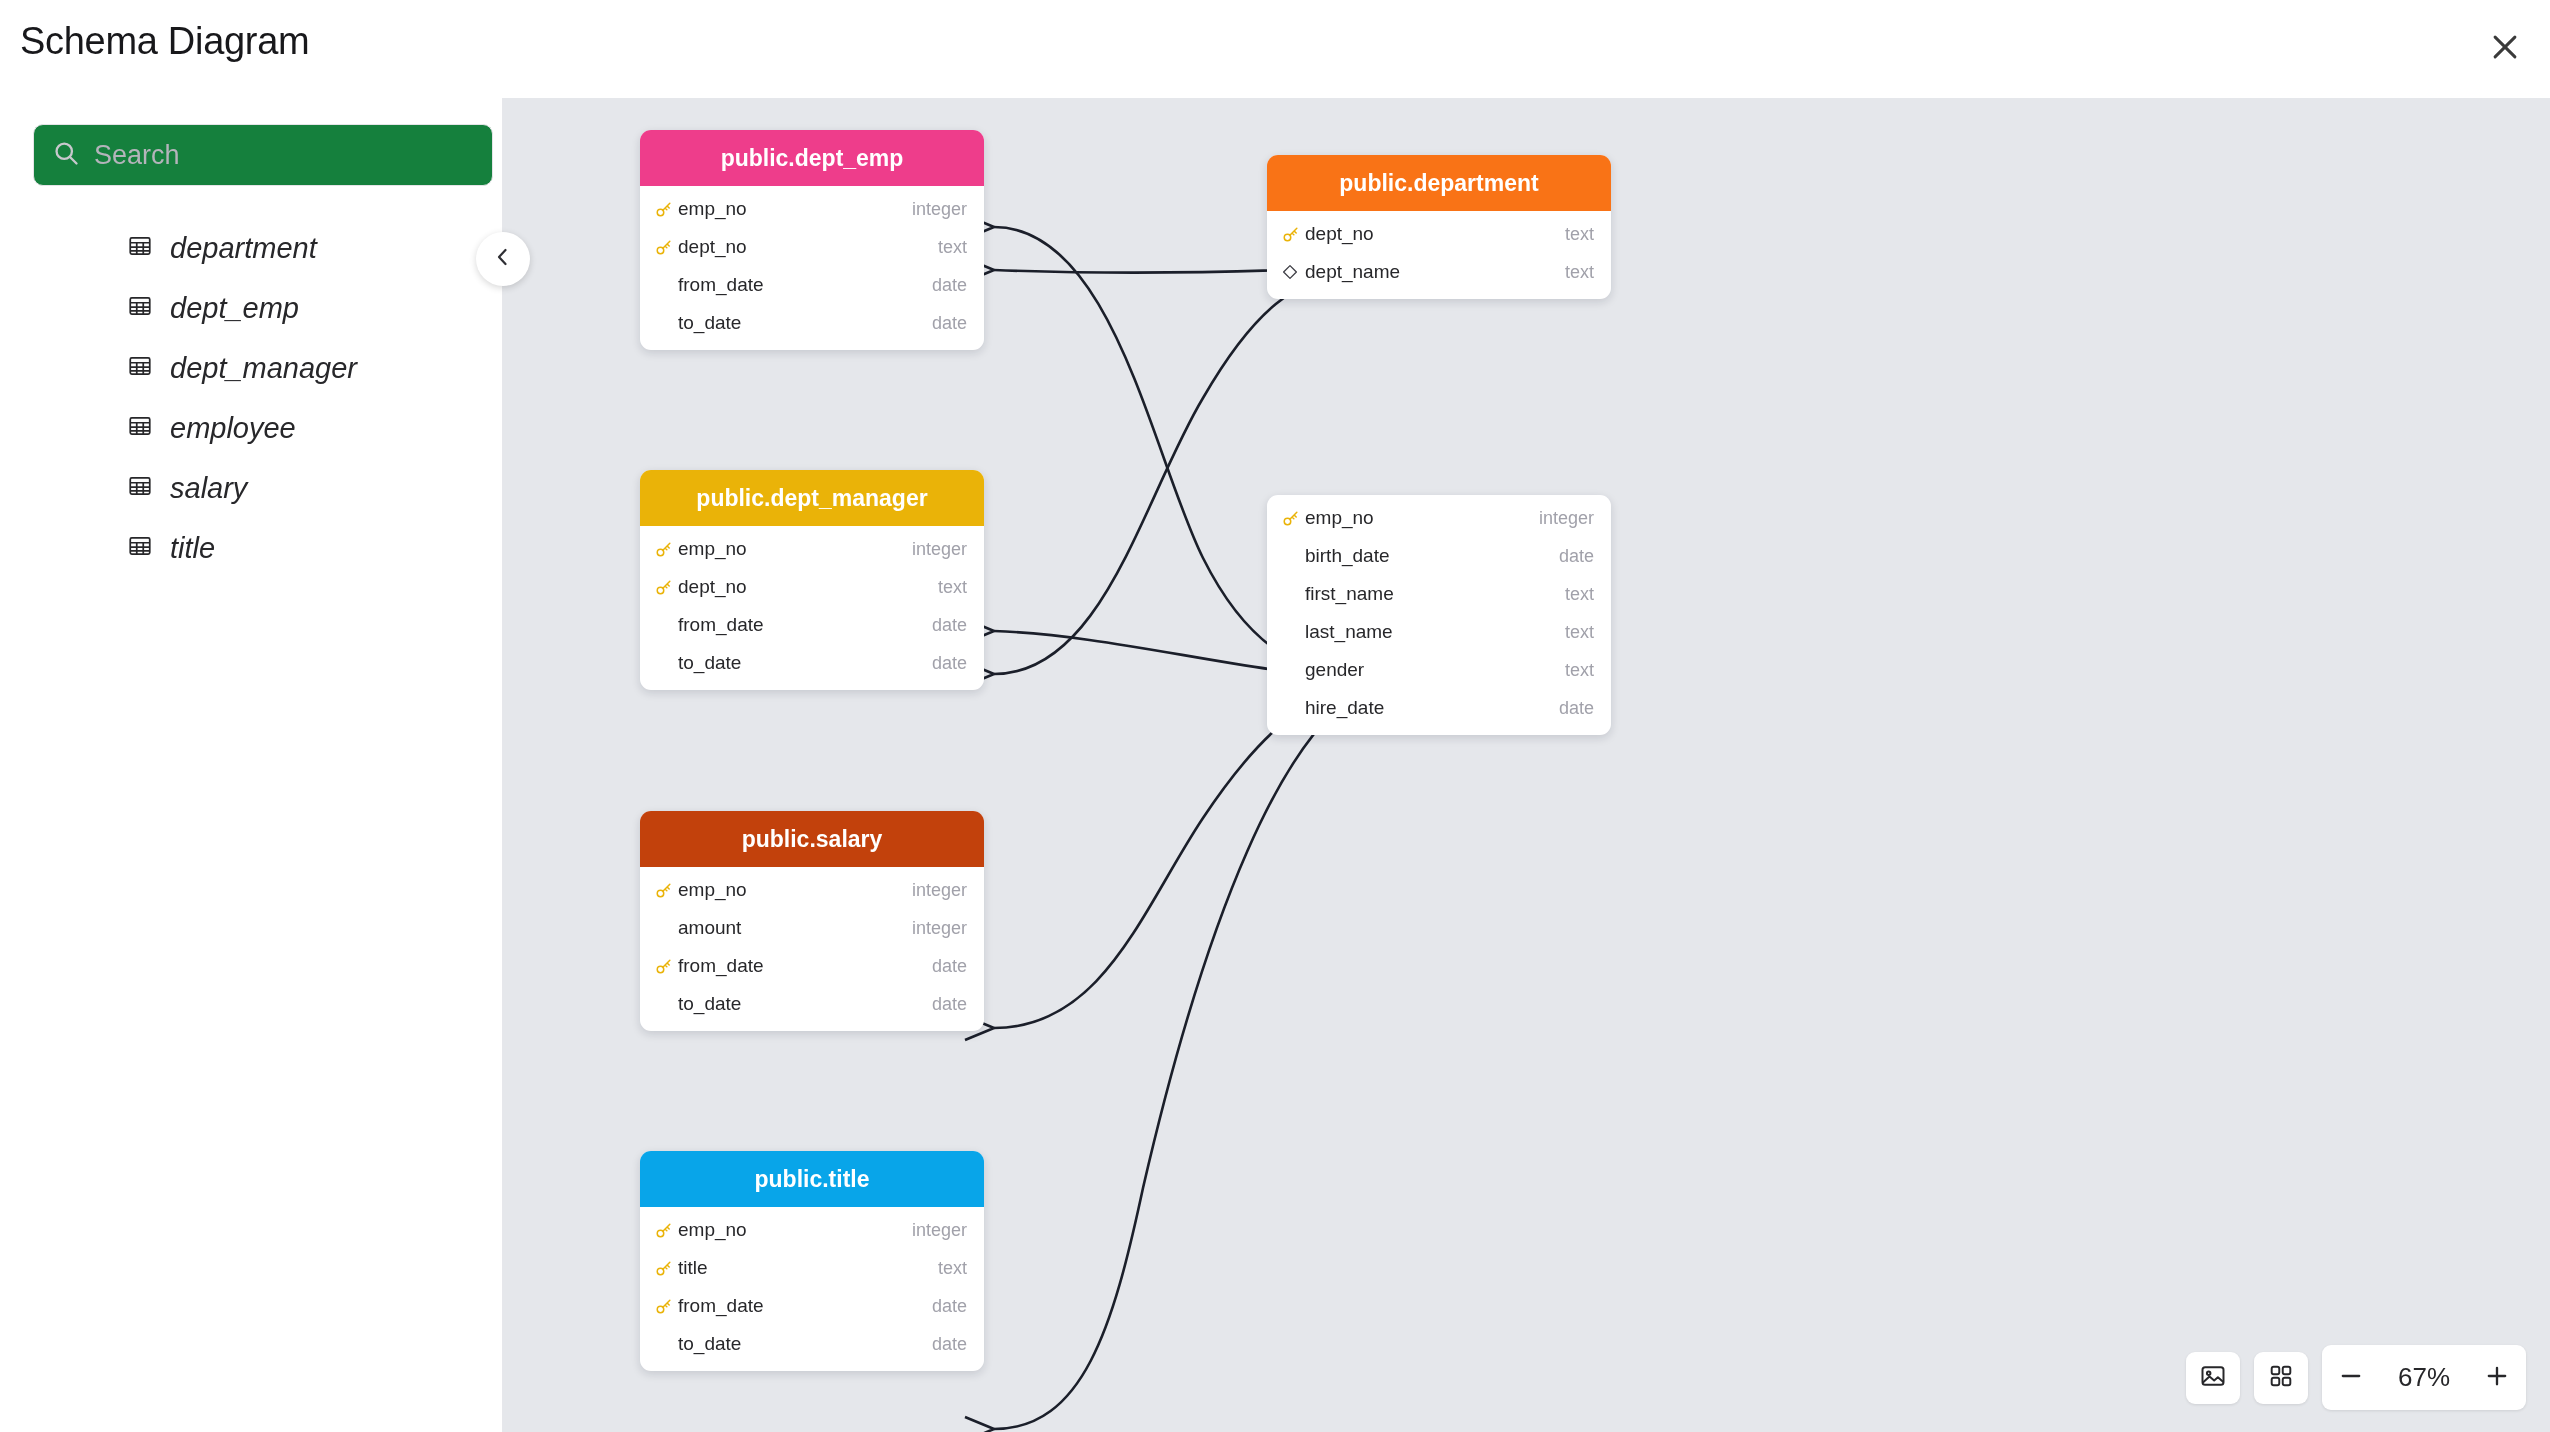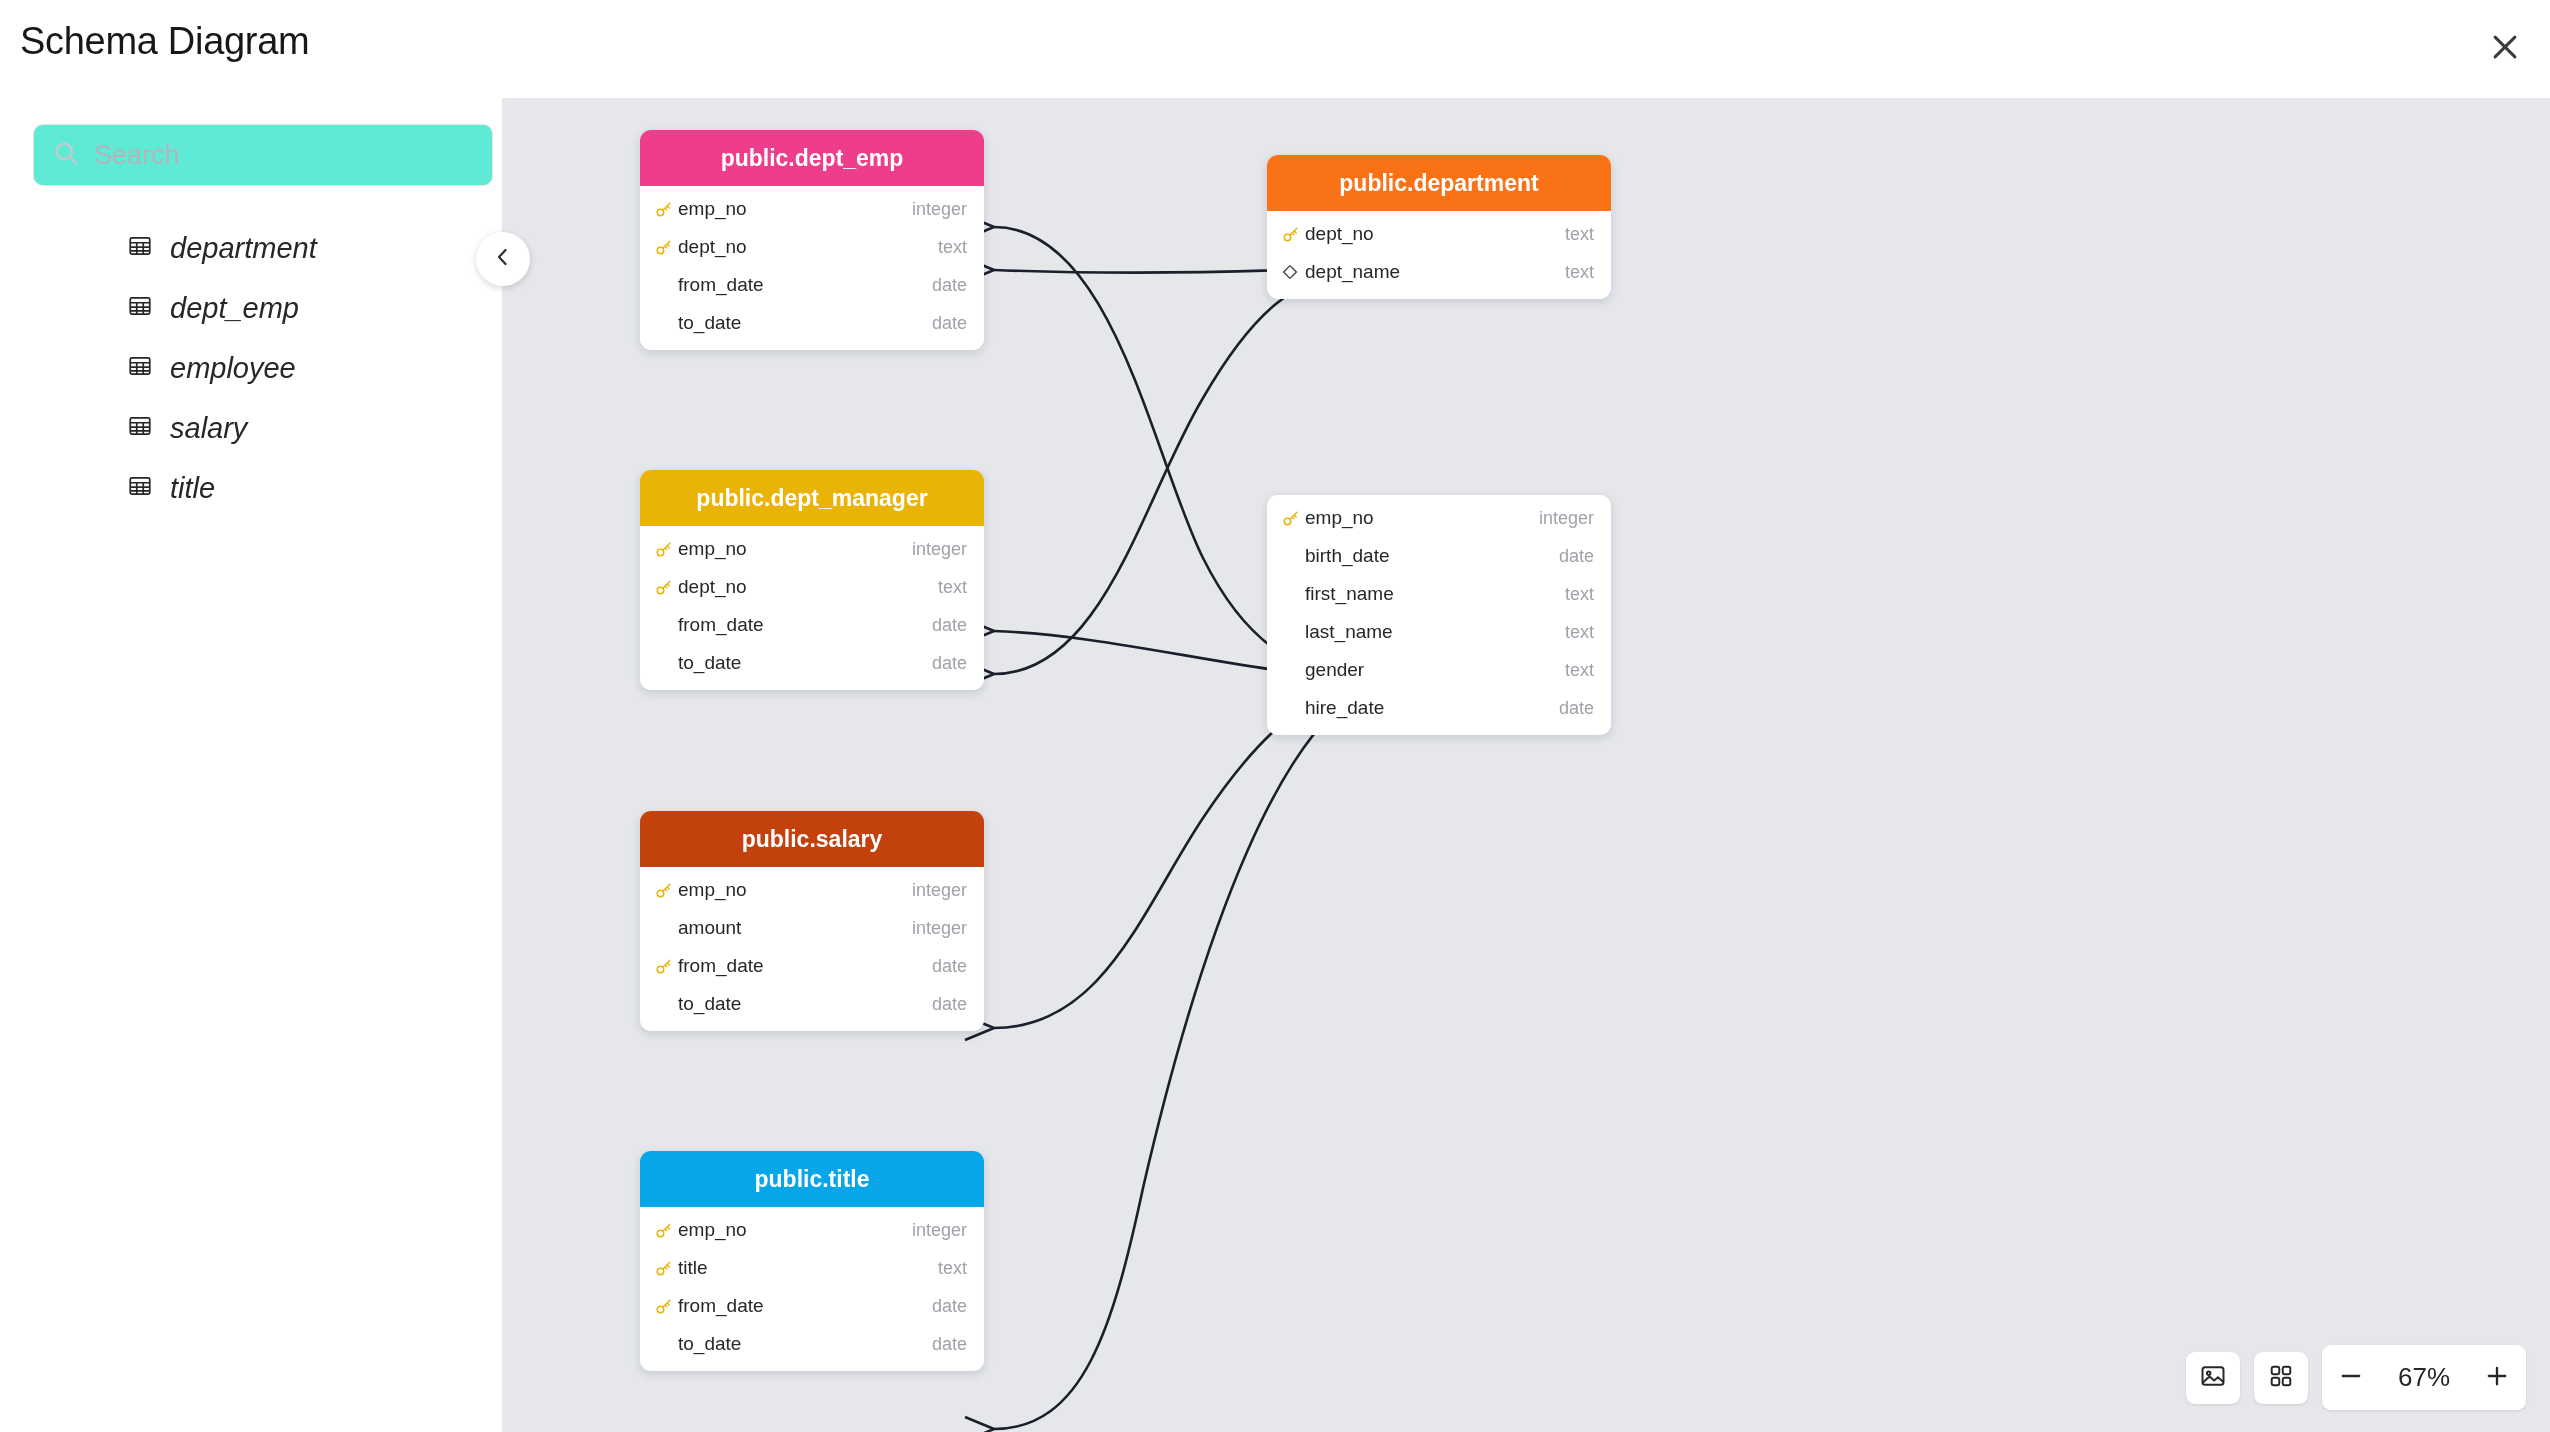--- a/index.html
+++ b/index.html
@@ -33,21 +33,21 @@
   .sidebar {
     position: absolute; left: 0; top: 98px;
     width: 503px; height: 1334px;
     background: #ffffff;
     border-right: 1px solid #e6e7eb;
   }
   .search-wrap {
     position: absolute; left: 33px; top: 26px;
     width: 460px; height: 62px;
     border: 1px solid #e4e4e7; border-radius: 10px;
-    background: #5eead4;
+    background: #15803d;
     display: flex; align-items: center; padding: 0 18px;
     cursor: text;
   }
   .search-icon { flex: 0 0 auto; margin-right: 14px; display: block; }
   .search-input {
     border: none; outline: none; background: transparent;
     font-family: "Liberation Sans", sans-serif;
     font-size: 27px; color: #18181b; width: 100%;
   }
   .search-input::placeholder { color: #b4b4bb; }
@@ -186,20 +186,27 @@
               <path d="M3 9 L21 9 M3 13 L21 13 M3 16.6 L21 16.6 M9 9 L9 19.5 M15 9 L15 19.5"></path>
             </svg></span>
           <span class="tree-item-label">department</span>
         </div>
         <div class="tree-item">
           <span class="tbl-icon"><svg width="26" height="26" viewBox="0 0 24 24" fill="none" stroke="#27272a" stroke-width="1.6">
               <rect x="3" y="4.5" width="18" height="15" rx="1.4"></rect>
               <path d="M3 9 L21 9 M3 13 L21 13 M3 16.6 L21 16.6 M9 9 L9 19.5 M15 9 L15 19.5"></path>
             </svg></span>
           <span class="tree-item-label">dept_emp</span>
+        </div>
+        <div class="tree-item">
+          <span class="tbl-icon"><svg width="26" height="26" viewBox="0 0 24 24" fill="none" stroke="#27272a" stroke-width="1.6">
+              <rect x="3" y="4.5" width="18" height="15" rx="1.4"></rect>
+              <path d="M3 9 L21 9 M3 13 L21 13 M3 16.6 L21 16.6 M9 9 L9 19.5 M15 9 L15 19.5"></path>
+            </svg></span>
+          <span class="tree-item-label">dept_manager</span>
         </div>
         <div class="tree-item">
           <span class="tbl-icon"><svg width="26" height="26" viewBox="0 0 24 24" fill="none" stroke="#27272a" stroke-width="1.6">
               <rect x="3" y="4.5" width="18" height="15" rx="1.4"></rect>
               <path d="M3 9 L21 9 M3 13 L21 13 M3 16.6 L21 16.6 M9 9 L9 19.5 M15 9 L15 19.5"></path>
             </svg></span>
           <span class="tree-item-label">employee</span>
         </div>
         <div class="tree-item">
           <span class="tbl-icon"><svg width="26" height="26" viewBox="0 0 24 24" fill="none" stroke="#27272a" stroke-width="1.6">

